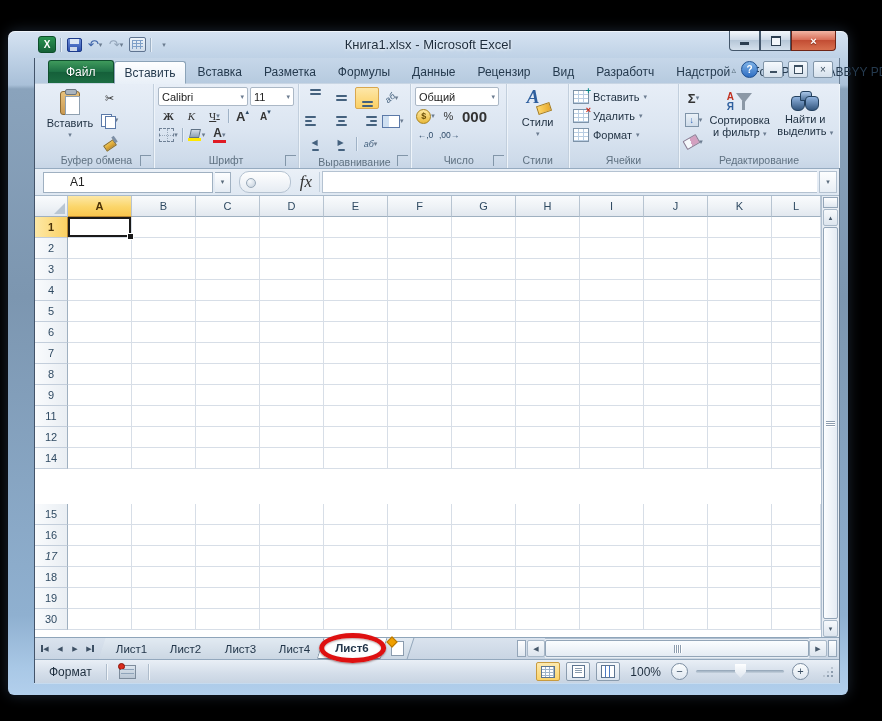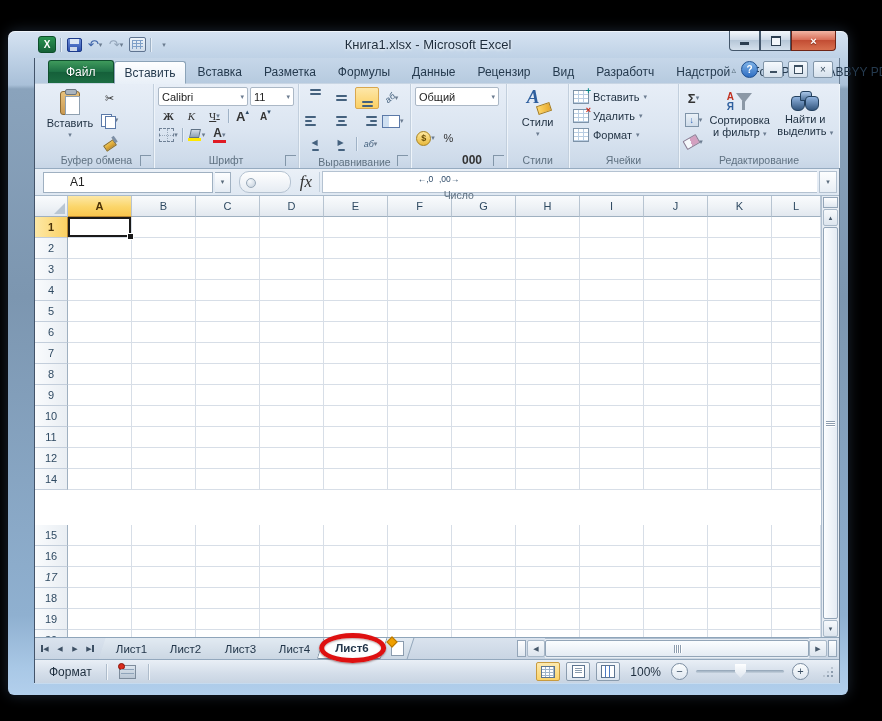--- a/index.html
+++ b/index.html
@@ -88,21 +88,21 @@
   .alib i{display:block;height:2px;background:#44617e;border-radius:1px;}
   .alib.active{background:linear-gradient(#fde7a9,#fbd064);border-color:#d9a74e;}
   .w10{width:11px;} .w7{width:7px;}
   .alignL{align-items:flex-start;} .alignR{align-items:flex-end;}
   .vTop{justify-content:flex-start;} .vBot{justify-content:flex-end;}
   .orient{font-size:9px;color:#44617e;transform:rotate(-40deg);font-style:italic;}
   .mergeic{width:16px;height:11px;border:1px solid #5b79a8;background:linear-gradient(90deg,#cfe0f2 40%,#fff 40%);}
   .indentarrow{font-size:8px;color:#44617e;margin-right:1px;}
   
   .coin{width:13px;height:13px;border-radius:50%;background:linear-gradient(#ffe9a0,#e8b93c);border:1px solid #a8821e;color:#6b4f08;font-size:9px;font-weight:bold;display:flex;align-items:center;justify-content:center;}
-  .zeros{font-size:12px;font-weight:bold;color:#333;letter-spacing:0;margin-top:44px;}
+  .zeros{font-size:15px;font-weight:bold;color:#333;letter-spacing:0;}
   .decs{font-size:8.5px;color:#2d4a68;white-space:nowrap;}
   
   .stylesic{width:26px;height:24px;position:relative;margin-bottom:1px;}
   .stylesic .A{position:absolute;left:2px;top:0;font-size:19px;font-weight:bold;color:#2e5f9e;font-family:"Liberation Serif","DejaVu Serif",serif;font-style:italic;}
   .stylesic .sw{position:absolute;right:0;bottom:2px;width:12px;height:7px;background:linear-gradient(100deg,#ffd96a,#e7a92c);border:1px solid #a87b16;transform:rotate(-18deg);}
   
   .cellrow{display:flex;align-items:center;gap:4px;height:19px;font-size:11px;color:#1e2f40;white-space:nowrap;}
   .cellico{width:14px;height:12px;position:relative;background:#fff;border:1px solid #7e93a8;}
   .cellico::before{content:"";position:absolute;inset:0;background:
     linear-gradient(#b9cde2 1px,transparent 1px) 0 3px/100% 4px,linear-gradient(90deg,#b9cde2 1px,transparent 1px) 4px 0/5px 100%;}
@@ -678,35 +678,20 @@
                 <div class="cell"></div>
                 <div class="cell"></div>
                 <div class="cell"></div>
                 <div class="cell"></div>
                 <div class="cell"></div>
                 <div class="cell"></div>
                 <div class="cell"></div>
                 <div class="cell"></div>
               </div>
               <div class="grow" style="grid-template-columns: 33px repeat(11, 64px) minmax(40px, 1fr);">
-                <div class="rowh">10</div>
-                <div class="cell"></div>
-                <div class="cell"></div>
-                <div class="cell"></div>
-                <div class="cell"></div>
-                <div class="cell"></div>
-                <div class="cell"></div>
-                <div class="cell"></div>
-                <div class="cell"></div>
-                <div class="cell"></div>
-                <div class="cell"></div>
-                <div class="cell"></div>
-                <div class="cell"></div>
-              </div>
-              <div class="grow" style="grid-template-columns: 33px repeat(11, 64px) minmax(40px, 1fr);">
                 <div class="rowh">11</div>
                 <div class="cell"></div>
                 <div class="cell"></div>
                 <div class="cell"></div>
                 <div class="cell"></div>
                 <div class="cell"></div>
                 <div class="cell"></div>
                 <div class="cell"></div>
                 <div class="cell"></div>
                 <div class="cell"></div>

